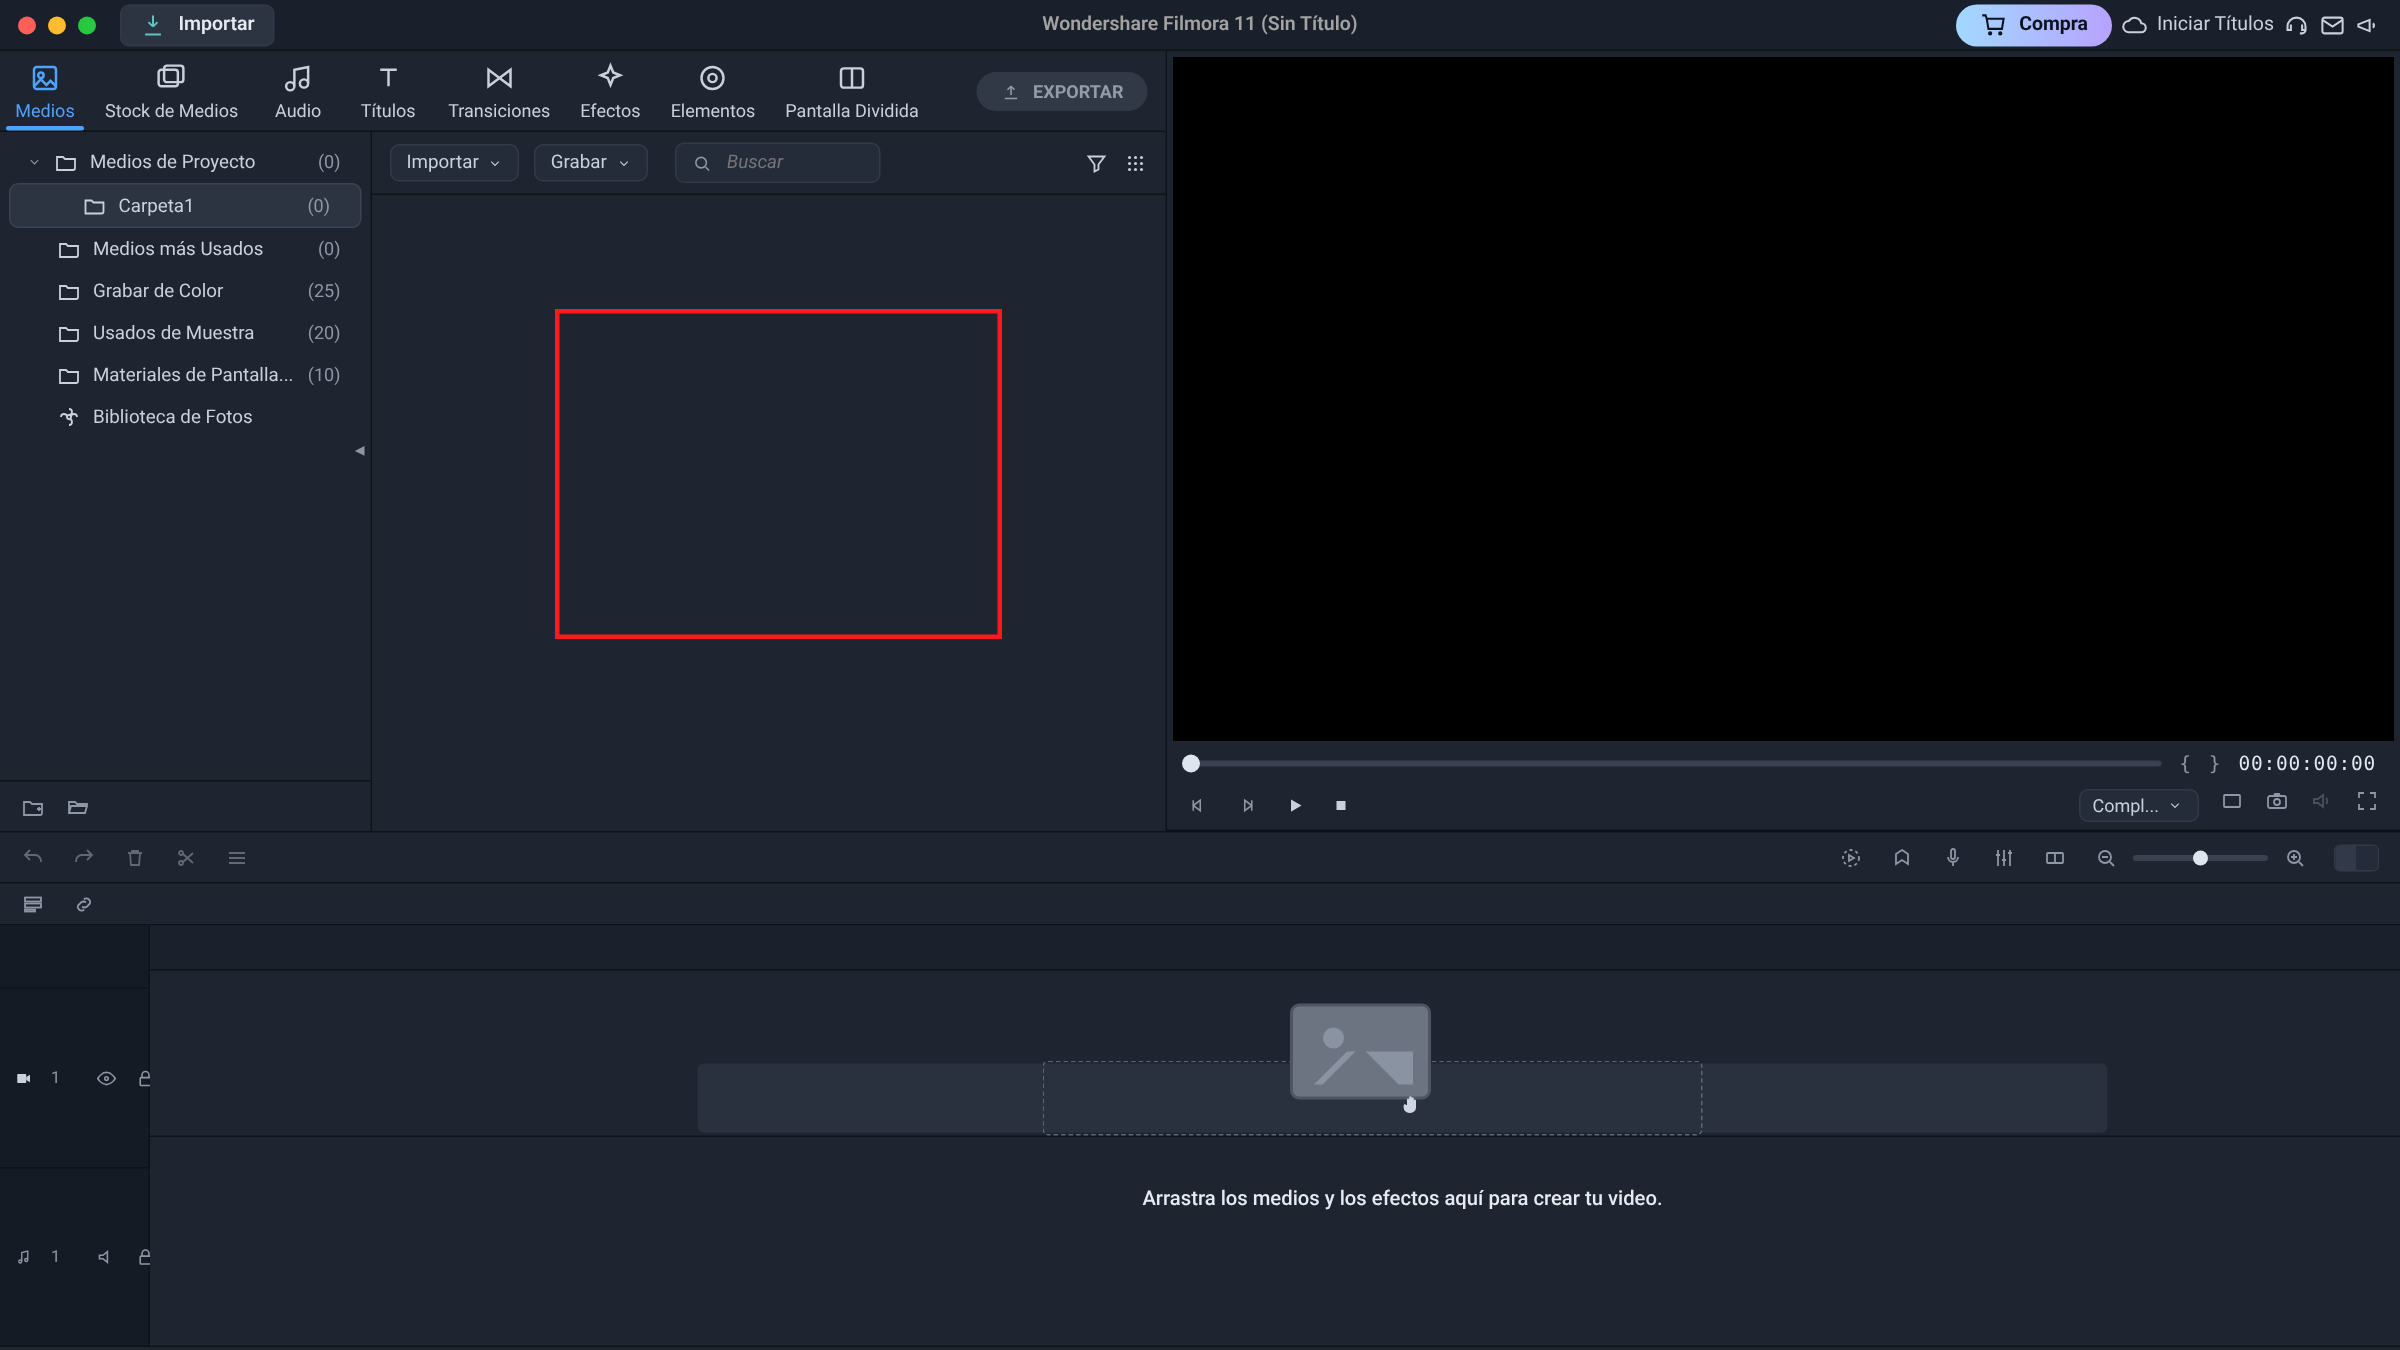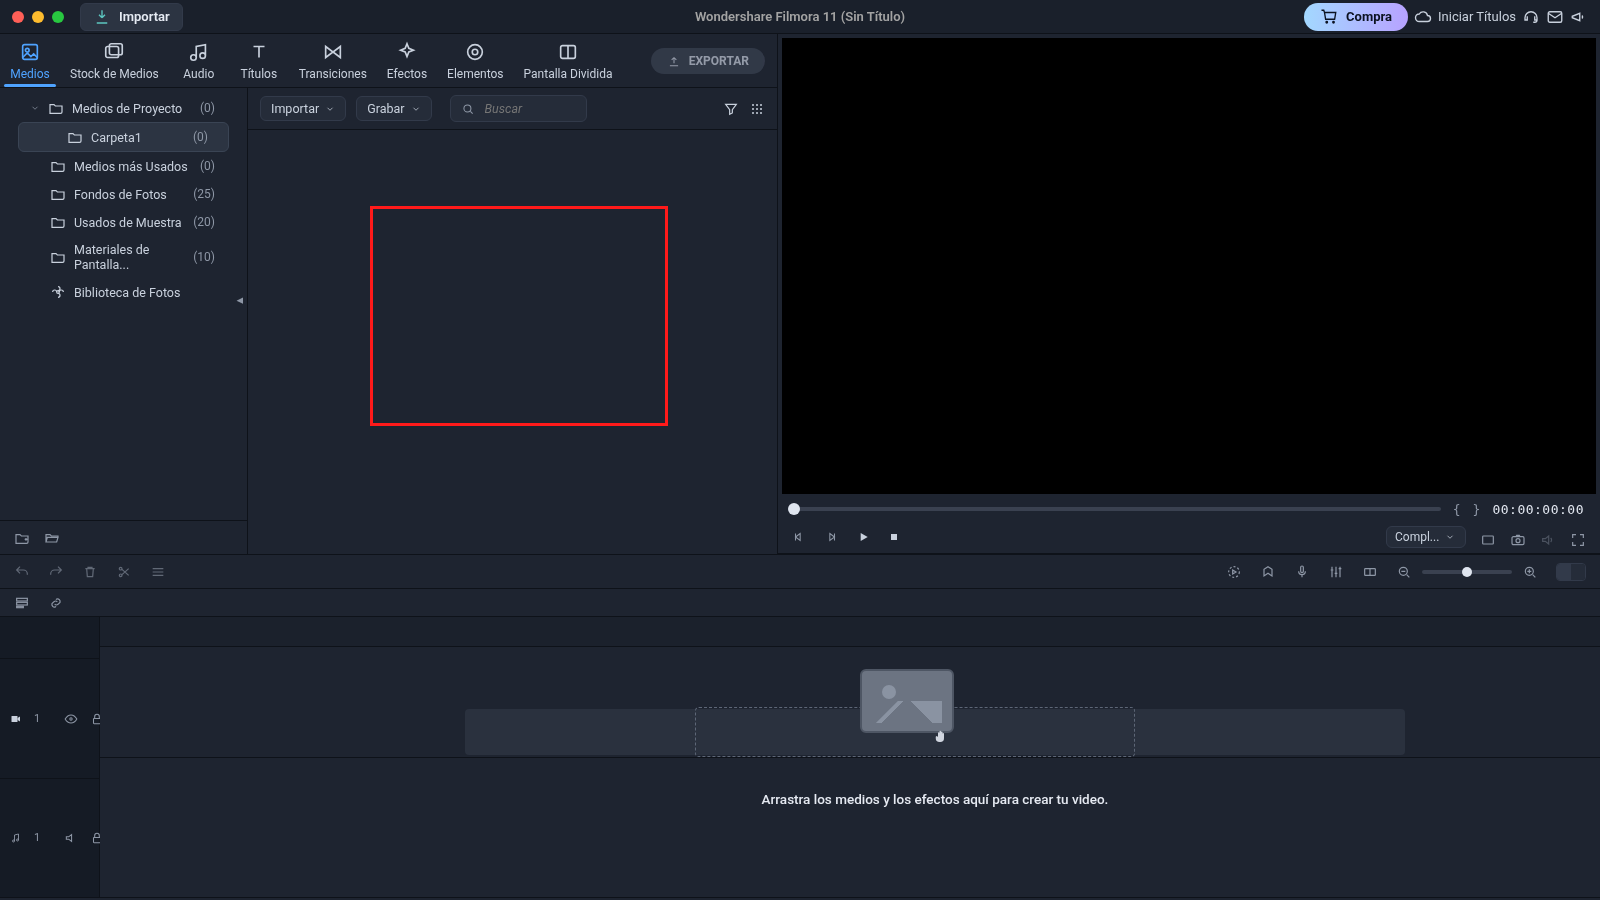--- a/index.html
+++ b/index.html
@@ -88,21 +88,21 @@
   .tab .ico-svg{width:22px;height:22px;}
   .export-btn{
     margin-left:auto;margin-right:12px;align-self:center;
     background:#3a4252;color:#c7cedc;padding:6px 16px;border-radius:18px;
     font-weight:700;font-size:12px;display:flex;align-items:center;gap:8px;
     opacity:.7;
   }
   .left-body{flex:1;display:flex;min-height:0;}
   .media-tree{
     width:248px;background:var(--bg);border-right:1px solid var(--panel-border);
-    padding:6px 12px;position:relative;
+    padding:6px 0;position:relative;
   }
   .tree-item{
     display:flex;align-items:center;gap:8px;padding:6px 10px 6px 18px;
     color:var(--text);font-size:12.5px;position:relative;
   }
   .tree-item .count{margin-left:auto;color:var(--text-dim);font-size:12px;padding-right:10px;}
   .tree-item.selected{
     background:var(--bg5);border-radius:6px;margin:0 6px;padding-left:48px;
     border:1px solid #3a4454;
   }
@@ -157,21 +157,21 @@
   .scrub-track .scrub-head{
     position:absolute;left:0;top:50%;transform:translate(-50%,-50%);
     width:12px;height:12px;border-radius:50%;background:#dfe5ef;
   }
   .preview-scrub .brace{color:var(--text-dim);font-family:monospace;}
   .preview-scrub .tc{color:#e2e7f0;font-family:ui-monospace,monospace;font-size:13px;letter-spacing:.5px;}
   .preview-controls{
     height:34px;display:flex;align-items:center;padding:0 14px;gap:18px;color:var(--text-dim);
     border-bottom:1px solid var(--panel-border);
   }
-  .preview-controls .right{margin-left:auto;display:flex;align-items:flex-end;gap:14px;}
+  .preview-controls .right{margin-left:auto;display:flex;align-items:flex-start;gap:14px;}
   .quality-dd{
     background:var(--bg4);border:1px solid var(--bg6);border-radius:6px;
     padding:3px 8px;color:var(--text);display:flex;align-items:center;gap:6px;font-size:12px;min-width:80px;
   }
   .timeline{
     height:344px;background:var(--bg);display:flex;flex-direction:column;border-top:1px solid var(--panel-border);
   }
   .tl-toolbar{
     height:34px;display:flex;align-items:center;padding:0 14px;gap:18px;color:var(--text-dim);
     border-bottom:1px solid var(--panel-border);
@@ -407,21 +407,21 @@
             </span>
           <span>Medios más Usados</span>
           <span class="count">(0)</span>
         </div>
         <div class="tree-item clickable" style="padding-left:38px">
           <span class="icon">
               <svg class="ico-svg" viewBox="0 0 24 24" style="width:16px;height:16px">
                 <path d="M3 7h6l2 2h10v9a2 2 0 01-2 2H3z"></path>
               </svg>
             </span>
-          <span>Fondos de Fotos</span>
+          <span>Grabar de Color</span>
           <span class="count">(25)</span>
         </div>
         <div class="tree-item clickable" style="padding-left:38px">
           <span class="icon">
               <svg class="ico-svg" viewBox="0 0 24 24" style="width:16px;height:16px">
                 <path d="M3 7h6l2 2h10v9a2 2 0 01-2 2H3z"></path>
               </svg>
             </span>
           <span>Usados de Muestra</span>
           <span class="count">(20)</span>

